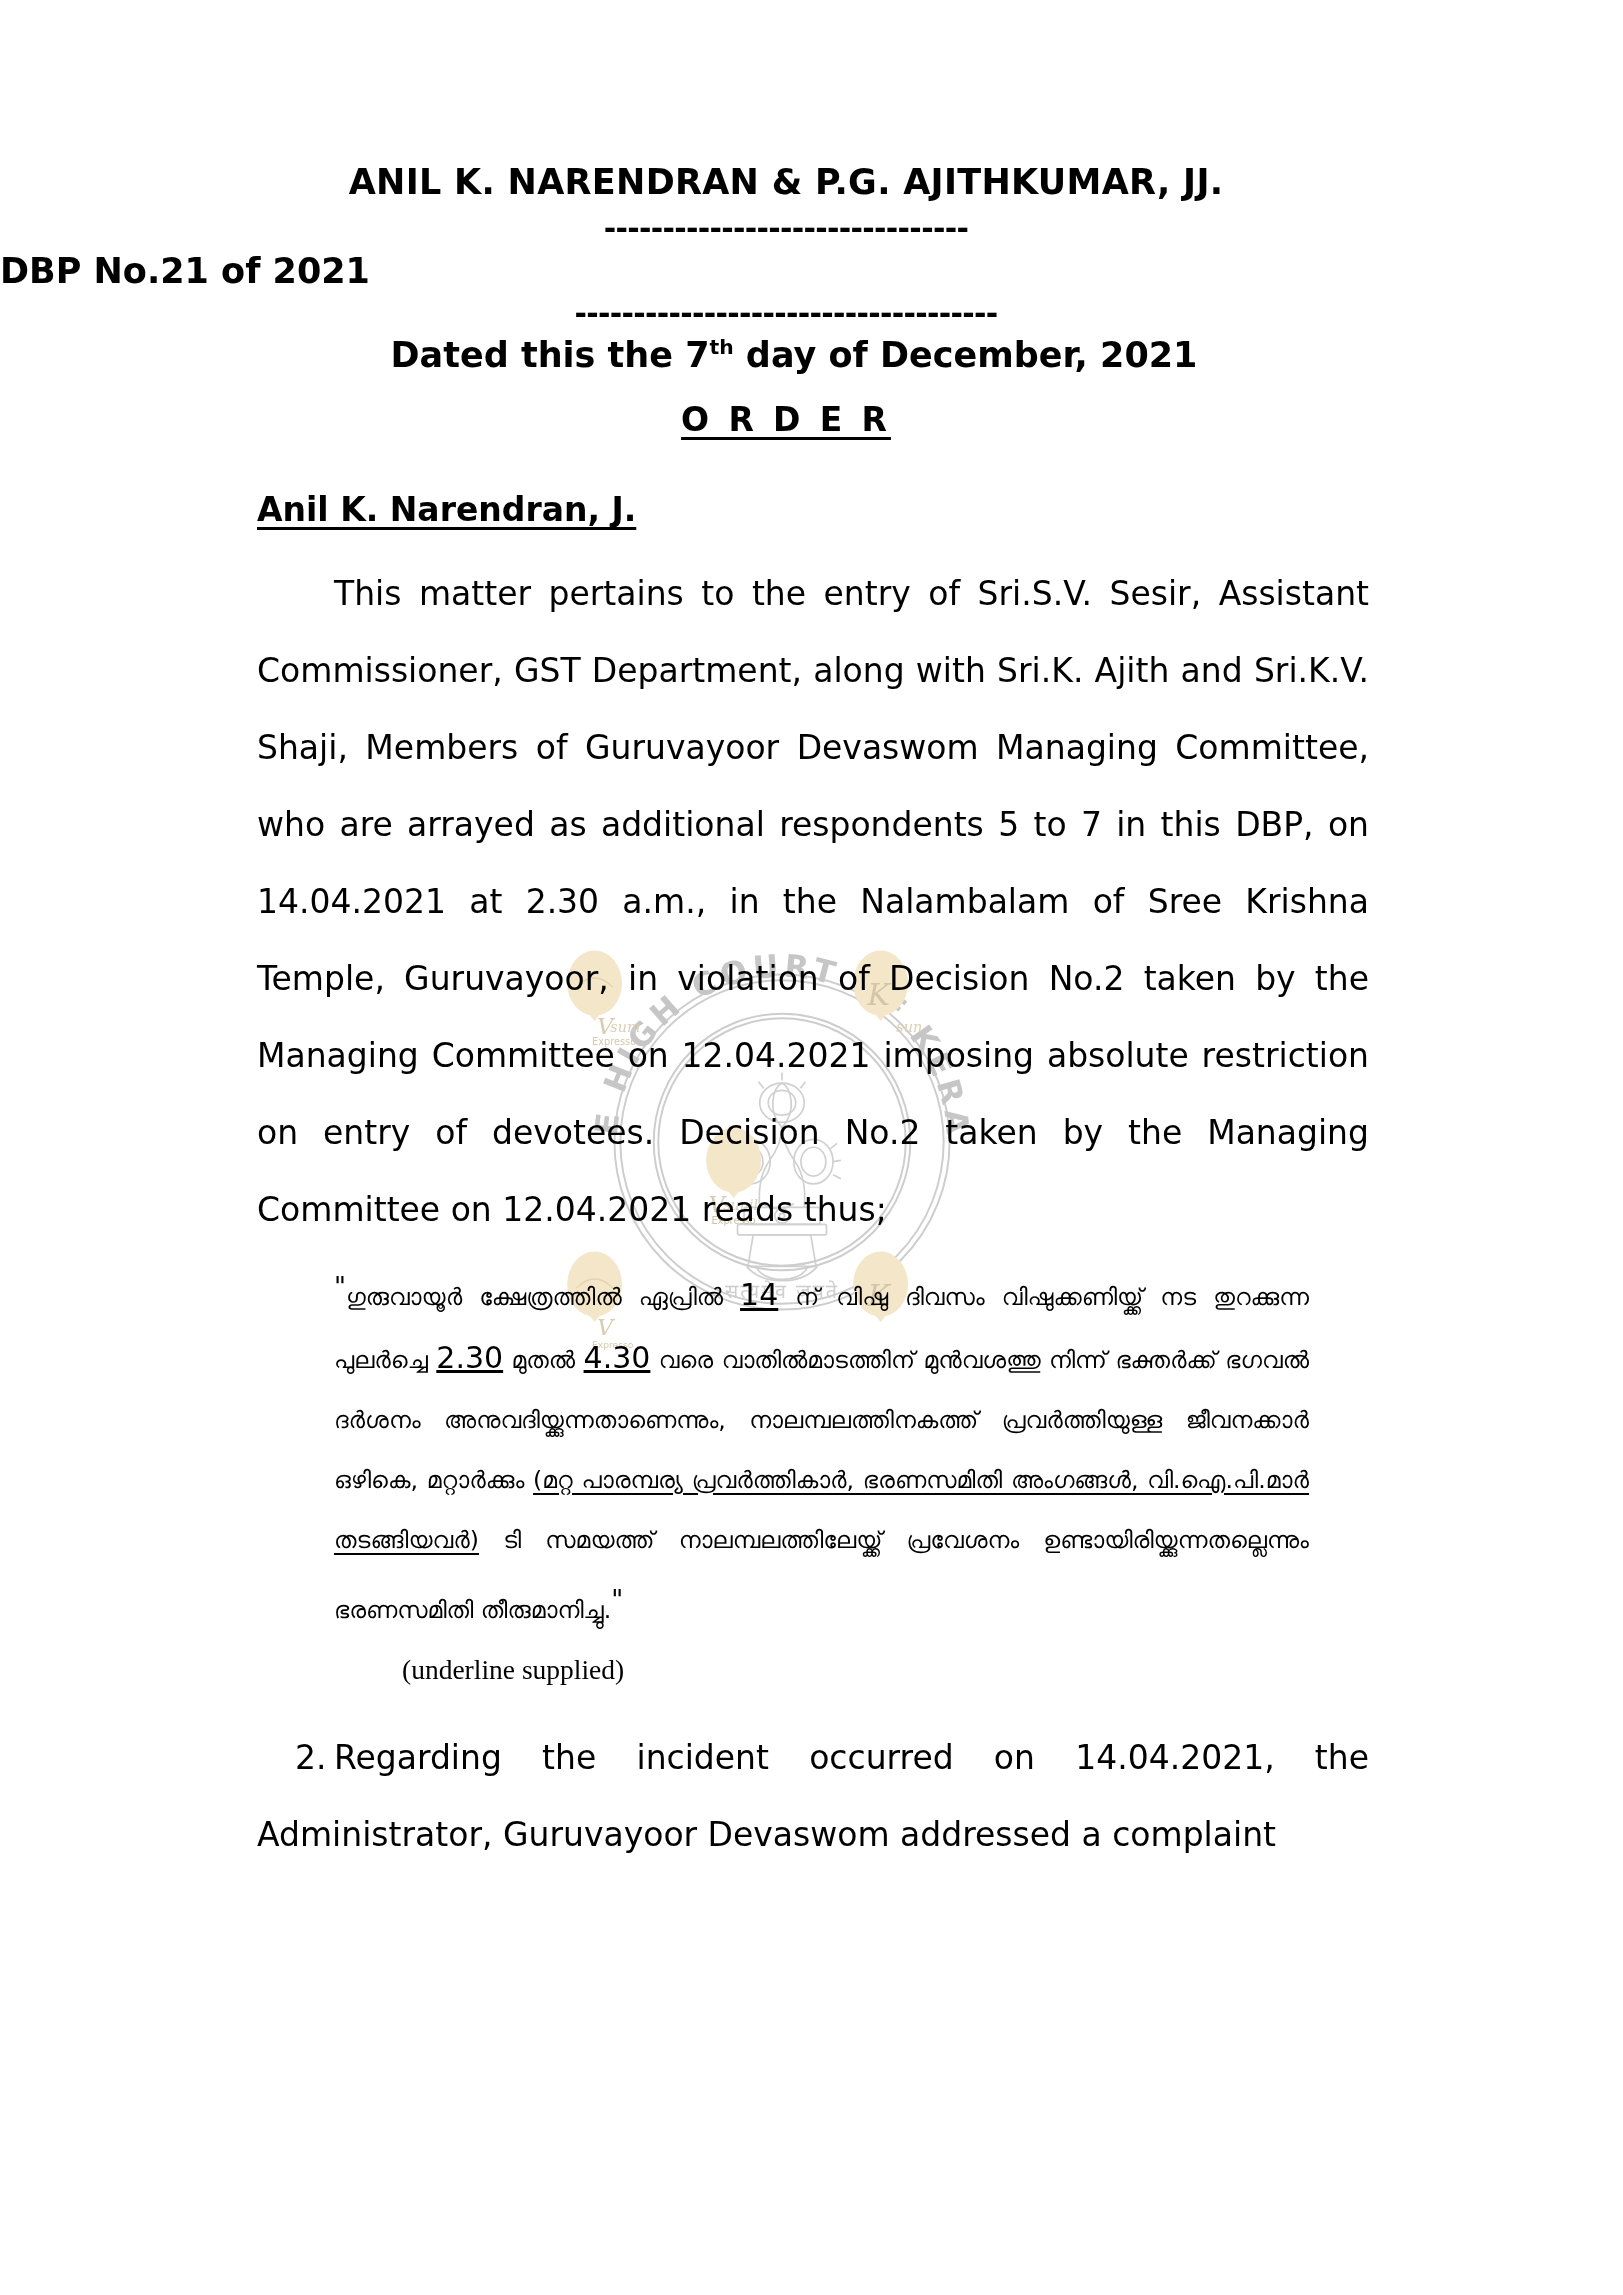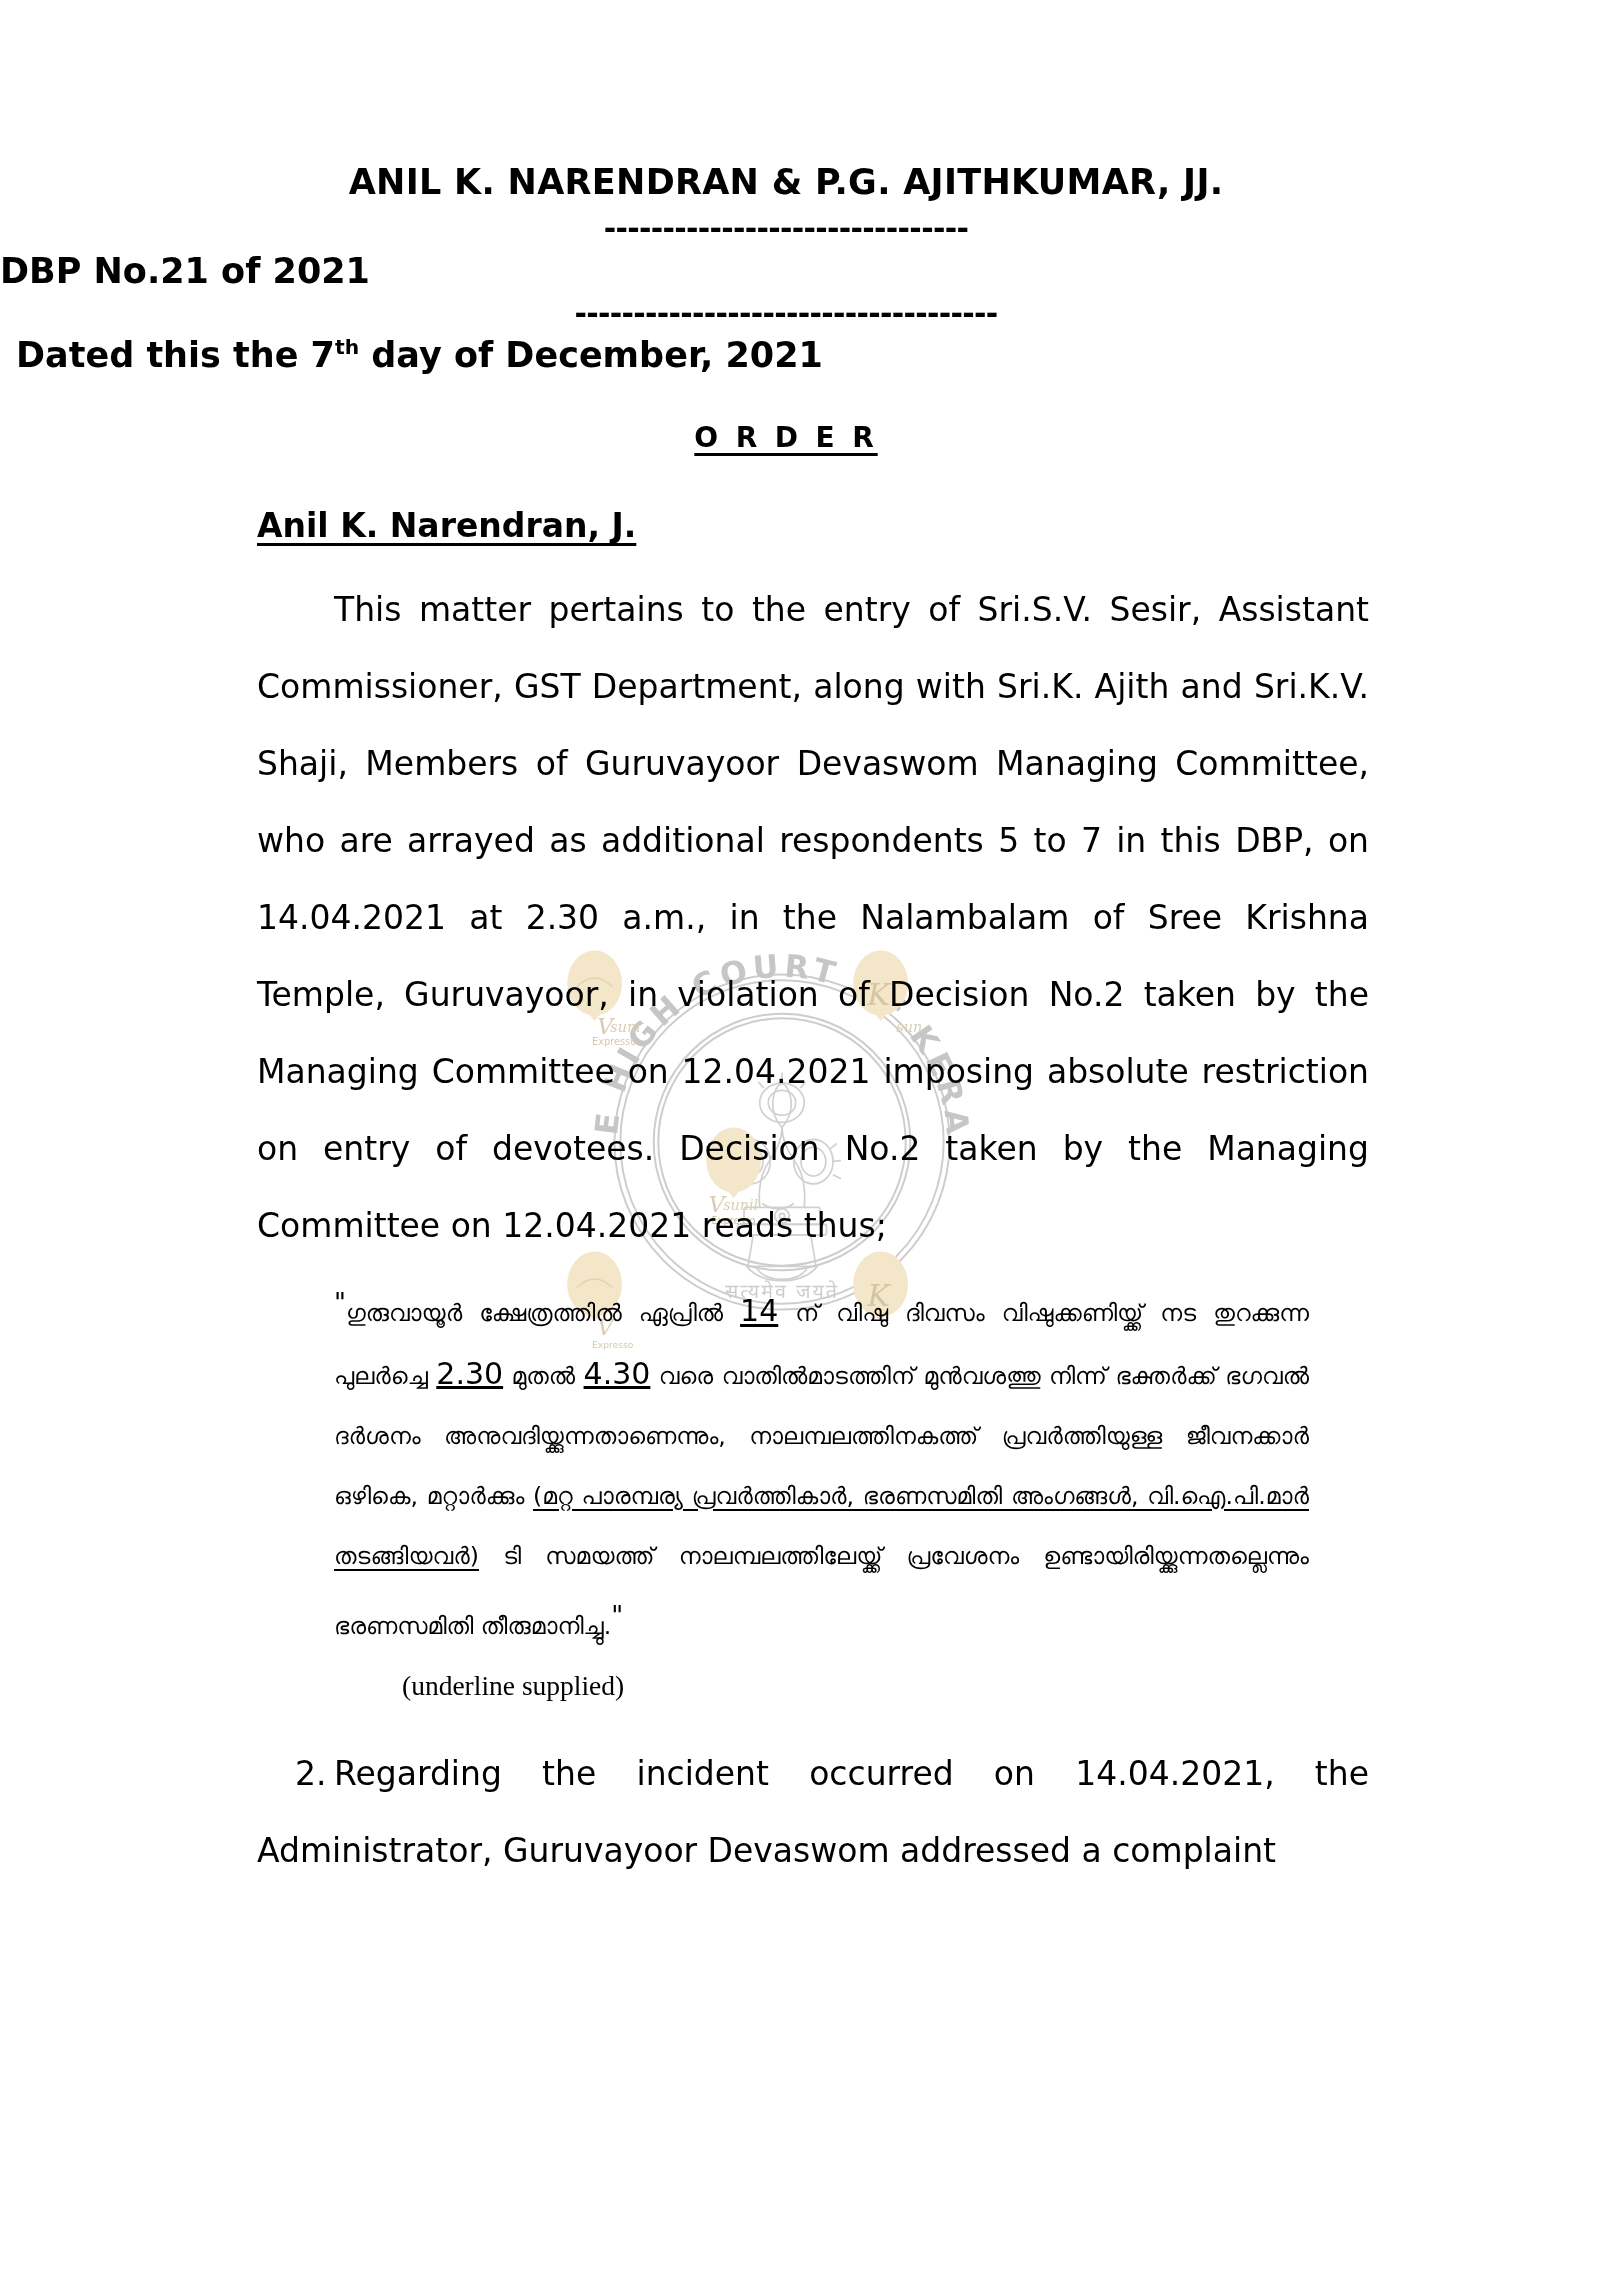--- a/index.html
+++ b/index.html
@@ -94,37 +94,38 @@
     text-align: center;
     font-weight: bold;
     font-size: 30px;
     line-height: 1.0;
     margin-top: 10.5px;
     letter-spacing: -0.7px;
     white-space: nowrap;
     overflow: hidden;
   }
   .hdr-date {
+    text-align: center;
     font-weight: bold;
     font-size: 35px;
     margin-top: 9.2px;
     line-height: 1.0;
     padding-left: 16px;
   }
   .hdr-date sup {
     font-size: 0.58em;
     vertical-align: super;
     line-height: 0;
   }
   .order-title {
     text-align: center;
     font-weight: bold;
-    font-size: 28px;
+    font-size: 33px;
     letter-spacing: 3.9px;
-    margin-top: 51px;
+    margin-top: 30px;
     line-height: 1.0;
   }
   .order-title span.u {
     text-decoration: underline;
     text-underline-offset: 5.9px;
     text-decoration-thickness: 2.6px;
   }
   .judge-name {
     font-weight: bold;
     font-size: 33px;

